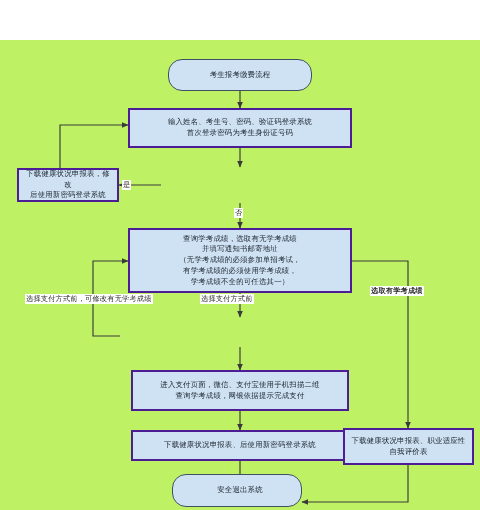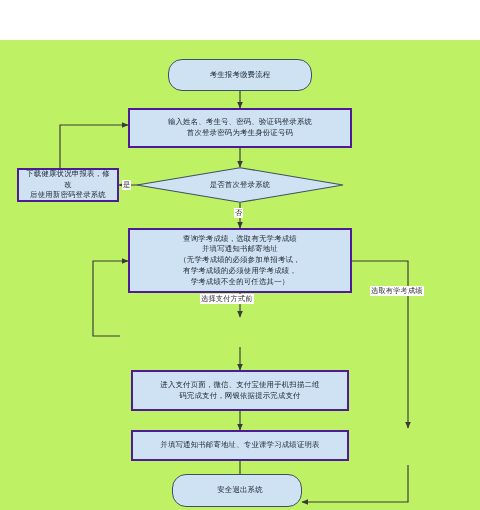--- a/index.html
+++ b/index.html
@@ -125,52 +125,51 @@
   <div class="node process" style="left:128px; top:68px; width:224px; height:40px;">
     <span class="txt">输入姓名、考生号、密码、验证码登录系统
 首次登录密码为考生身份证号码</span>
   </div>
 
   <div class="node process" style="left:17px; top:128px; width:102px; height:34px;">
     <span class="txt">下载健康状况申报表，修改
 后使用新密码登录系统</span>
   </div>
 
-  <div class="node diamond" style="left:136px; top:127px; width:208px; height:36px;">
-    <svg class="diamond-shape" viewBox="0 0 208 36" preserveAspectRatio="none" xmlns="http://www.w3.org/2000/svg">
-      <polygon points="104,0.7 207,18 104,35.3 1,18" fill="#cfe2f3" stroke="#3f5060" stroke-width="1.1"></polygon>
-    </svg>
-    <span class="txt">是否首次登录系统</span>
-  </div>
 
   <div class="node process" style="left:128px; top:188px; width:224px; height:65px;">
     <span class="txt">查询学考成绩，选取有无学考成绩
 并填写通知书邮寄地址
 （无学考成绩的必须参加单招考试，
 有学考成绩的必须使用学考成绩，
 学考成绩不全的可任选其一）</span>
   </div>
 
 
   <div class="node process" style="left:131px; top:330px; width:218px; height:41px;">
     <span class="txt">进入支付页面，微信、支付宝使用手机扫描二维
-码完成支付，网银依据提示完成支付</span>
+查询学考成绩，网银依据提示完成支付</span>
   </div>
 
   <div class="node process" style="left:131px; top:390px; width:218px; height:31px;">
-    <span class="txt">并填写通知书邮寄地址、专业课学习成绩证明表</span>
+    <span class="txt">下载健康状况申报表、后使用新密码登录系统</span>
   </div>
 
+  <div class="node process" style="left:343px; top:388px; width:131px; height:37px;">
+    <span class="txt">下载健康状况申报表、职业适应性
+自我评价表</span>
+  </div>
 
   <div class="node terminator" style="left:172px; top:434px; width:130px; height:33px;padding-left:6px;">
     <span class="txt">安全退出系统</span>
   </div>
 
   <span class="edge-label" style="left:122px; top:140px;">是</span>
 
   <span class="edge-label" style="left:234px; top:168px;">否</span>
 
+  <span class="edge-label" style="left:25px; top:254px;">选择支付方式前，可修改有无学考成绩</span>
 
   <span class="edge-label" style="left:200px; top:254px;">选择支付方式前</span>
 
-  <span class="edge-label" style="left:370px; top:246px;">选取有学考成绩</span>
+  <span class="edge-label" style="left:370px; top:246px;font-weight:bold;">选取有学考成绩</span>
 
 </div>
 
 </body></html>

